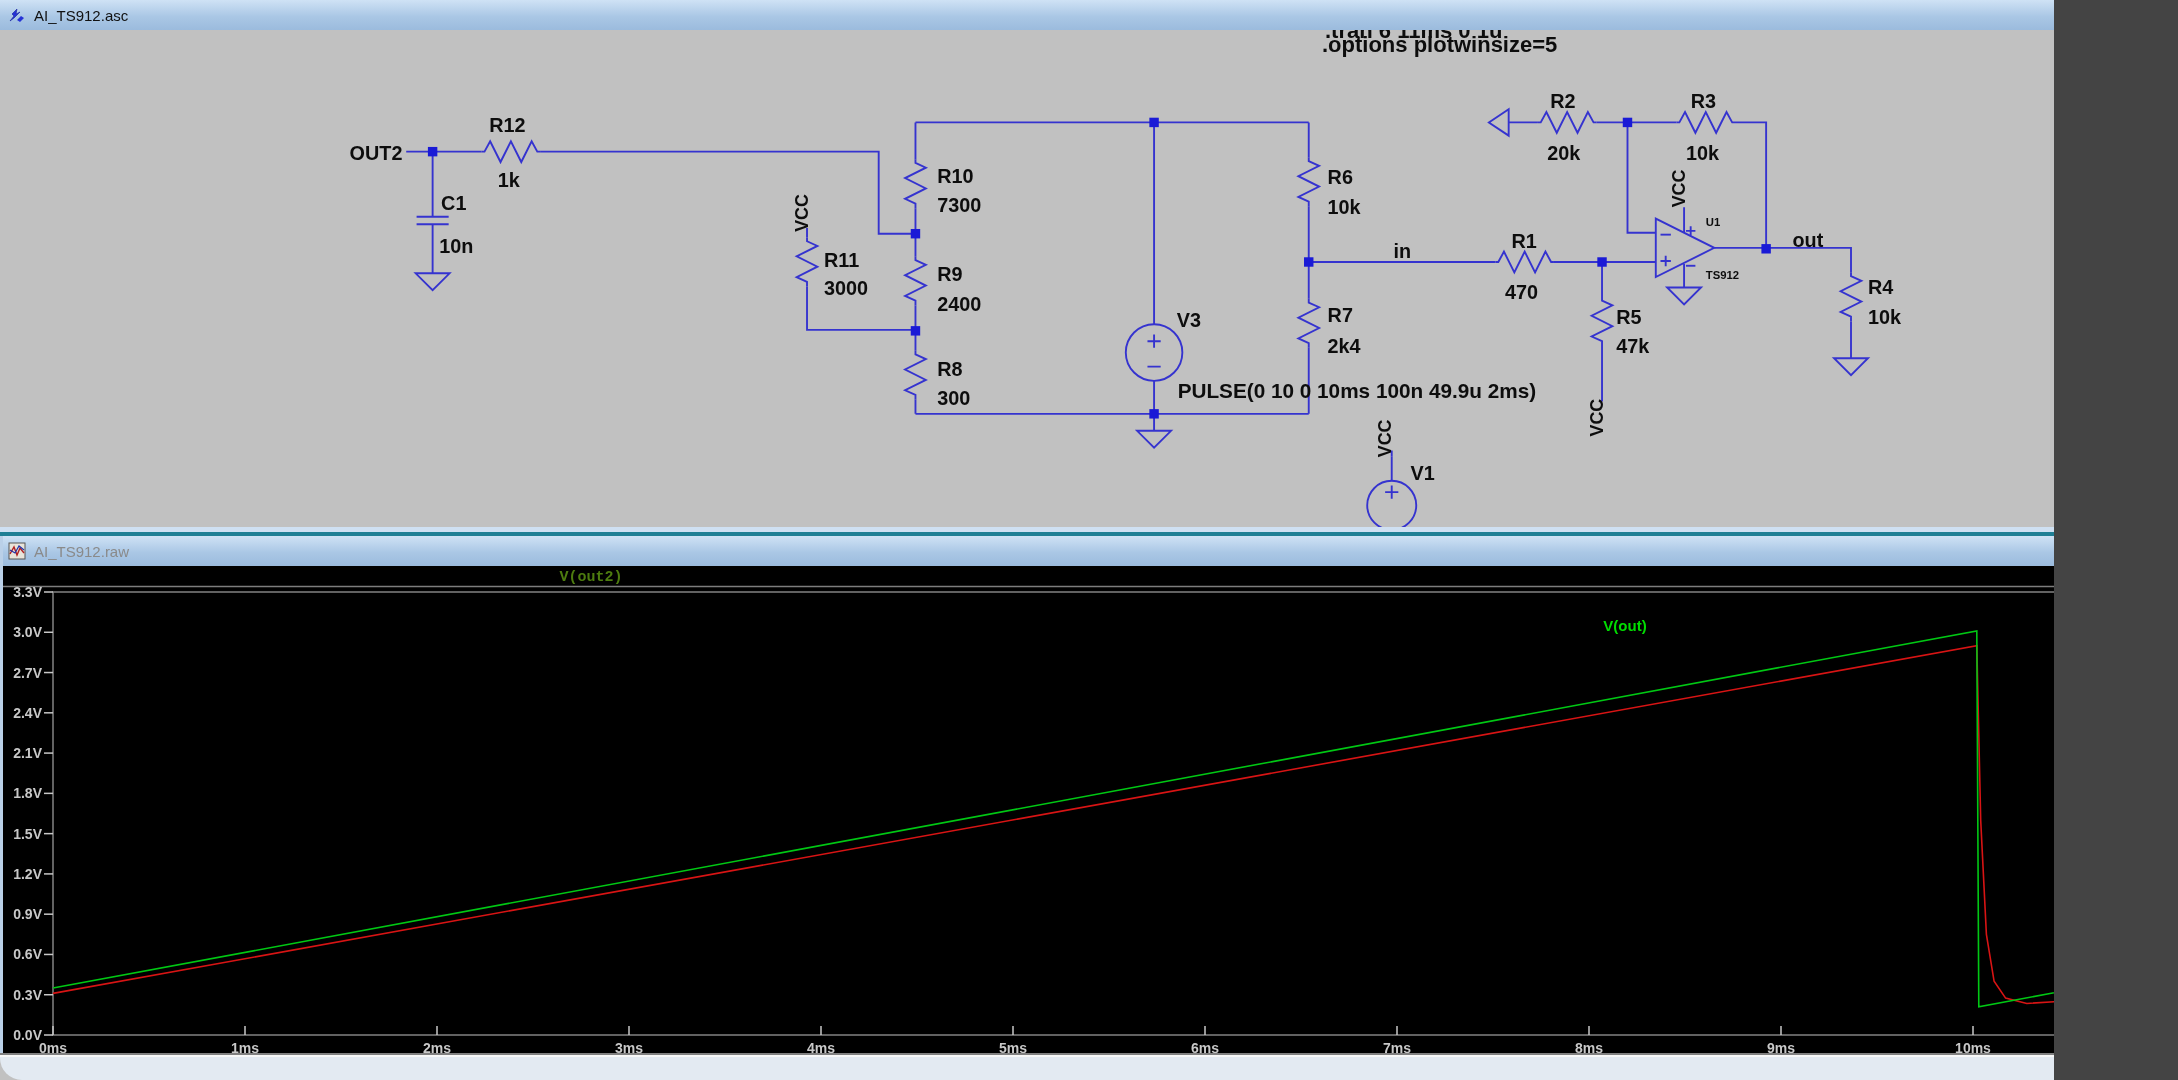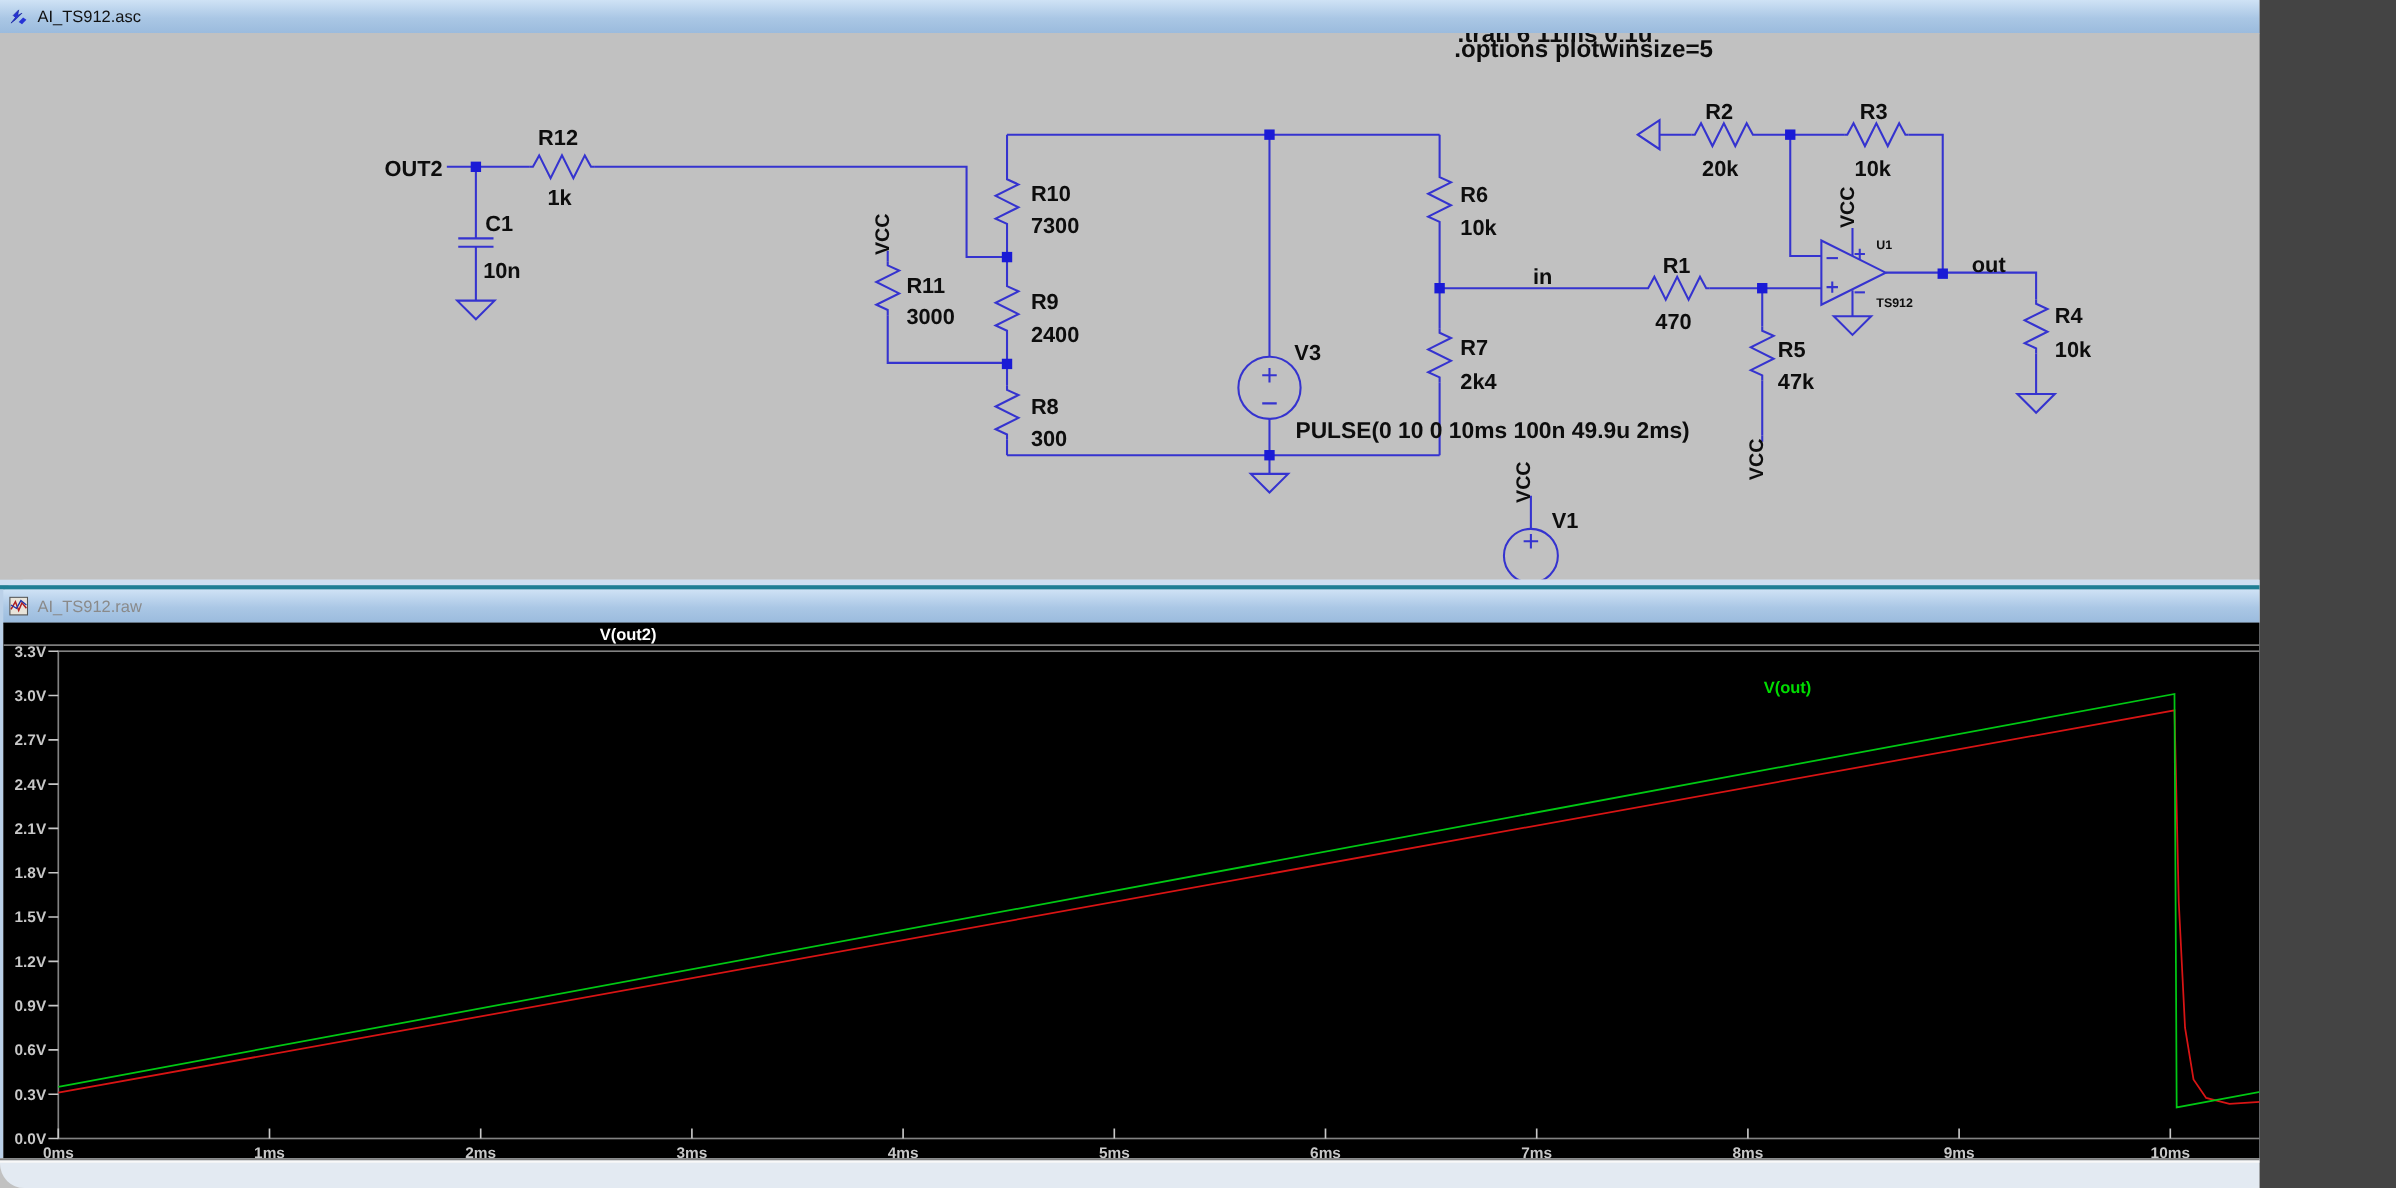--- a/index.html
+++ b/index.html
@@ -216,21 +216,21 @@
           </div>
         <div class="winbtn">
             <span class="xgly">✕</span>
           </div>
       </div>
     </div>
     <div id="wave-side-l"></div>
     <div id="wave-side-r"></div>
 
     <div id="plot-pane">
-      <div class="legend-label" style="left:568px;color:#ffffff;">V(out2)</div>
+      <div class="legend-label" style="left:588px;color:#4d7c0f;font-family:Liberation Mono, monospace;">V(out2)</div>
       <div class="legend-label" style="left:1622px;color:#00dc00;margin-top:48px;">V(out)</div>
       <svg id="plotsvg" width="2172" height="487" viewBox="0 566 2172 487">
         <line x1="0" y1="586.5" x2="2172" y2="586.5" stroke="#7d7d7d" stroke-width="1.5"></line>
         <rect x="50" y="592" width="2112" height="443" fill="none" stroke="#828282" stroke-width="1.5"></rect>
         <g id="yticks">
             <line x1="41" y1="592" x2="50" y2="592" stroke="#c8c8c8" stroke-width="1.5"></line>
             <text x="39" y="597" text-anchor="end" class="tick-label">3.3V</text>
             <line x1="41" y1="632.2727272727273" x2="50" y2="632.2727272727273" stroke="#c8c8c8" stroke-width="1.5"></line>
             <text x="39" y="637.2727272727273" text-anchor="end" class="tick-label">3.0V</text>
             <line x1="41" y1="672.5454545454545" x2="50" y2="672.5454545454545" stroke="#c8c8c8" stroke-width="1.5"></line>

